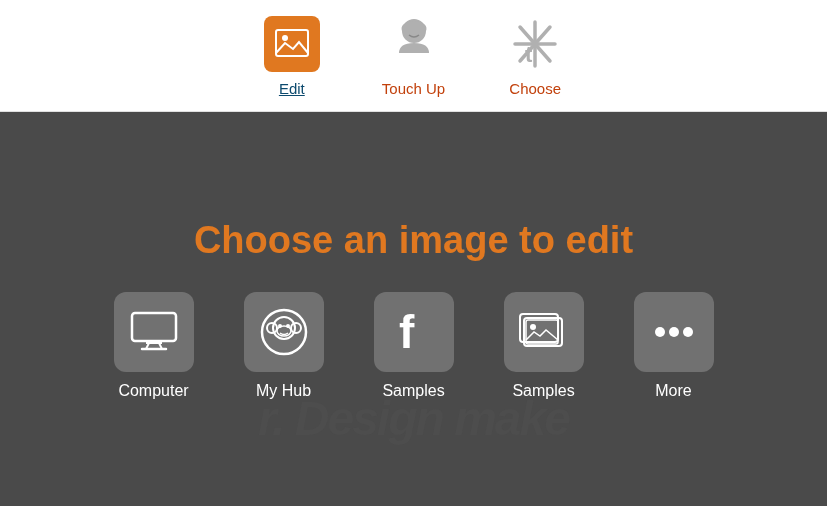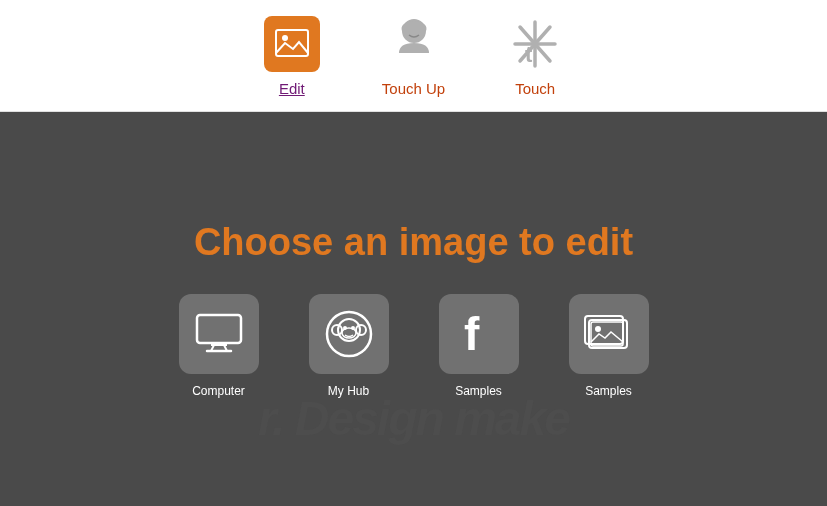--- a/index.html
+++ b/index.html
@@ -37,21 +37,21 @@
       justify-content: center;
     }
 
     .nav-label {
       font-size: 15px;
       color: #c2410c;
       font-weight: 400;
     }
 
     .nav-item.active .nav-label {
-      color: #701a75;
+      color: #0c4a6e;
       text-decoration: underline;
     }
 
     
     .edit-icon {
       width: 56px;
       height: 56px;
       background: #e07820;
       border-radius: 8px;
       display: flex;
@@ -146,21 +146,21 @@
       height: 80px;
       background: rgba(130, 130, 130, 0.7);
       border-radius: 12px;
       display: flex;
       align-items: center;
       justify-content: center;
     }
 
     .source-label {
       color: #ffffff;
-      font-size: 12px;
+      font-size: 16px;
       text-align: center;
     }
 
     
     svg {
       display: block;
     }
   </style>
 </head>
 <body>
@@ -208,21 +208,21 @@
 
           <line x1="24" y1="4" x2="24" y2="48" stroke="#b0b0b0" stroke-width="3.5" stroke-linecap="round"></line>
           <line x1="4" y1="26" x2="44" y2="26" stroke="#b0b0b0" stroke-width="3.5" stroke-linecap="round"></line>
           <line x1="9" y1="9" x2="39" y2="43" stroke="#b0b0b0" stroke-width="3.5" stroke-linecap="round"></line>
           <line x1="39" y1="9" x2="9" y2="43" stroke="#b0b0b0" stroke-width="3.5" stroke-linecap="round"></line>
 
           <text x="14" y="44" font-size="22" fill="#b0b0b0" font-family="Arial" font-weight="bold">t</text>
         </svg>
       </div>
     </div>
-    <span class="nav-label">Touch</span>
+    <span class="nav-label">Choose</span>
   </div>
 
 
 </div>
 
 <div id="main-content">
 
   <div class="bg-watermark">r. Design make</div>
 
   <h1 id="choose-title">Choose an image to edit</h1>
@@ -281,15 +281,26 @@
           <rect x="2" y="4" width="38" height="28" rx="3" stroke="white" stroke-width="2" fill="none"></rect>
 
           <rect x="8" y="10" width="32" height="24" rx="2" stroke="white" stroke-width="1.5" fill="none"></rect>
           <circle cx="15" cy="17" r="3" fill="white"></circle>
           <polyline points="8,30 16,22 22,26 28,20 40,30" fill="none" stroke="white" stroke-width="1.5"></polyline>
         </svg>
       </div>
       <span class="source-label">Samples</span>
     </div>
 
+    <div class="source-item">
+      <div class="source-icon-wrap">
+        <svg width="52" height="52" viewBox="0 0 52 52" fill="none">
+
+          <circle cx="12" cy="26" r="5" fill="white"></circle>
+          <circle cx="26" cy="26" r="5" fill="white"></circle>
+          <circle cx="40" cy="26" r="5" fill="white"></circle>
+        </svg>
+      </div>
+      <span class="source-label">More</span>
+    </div>
 
   </div>
 </div>
 
 </body></html>

